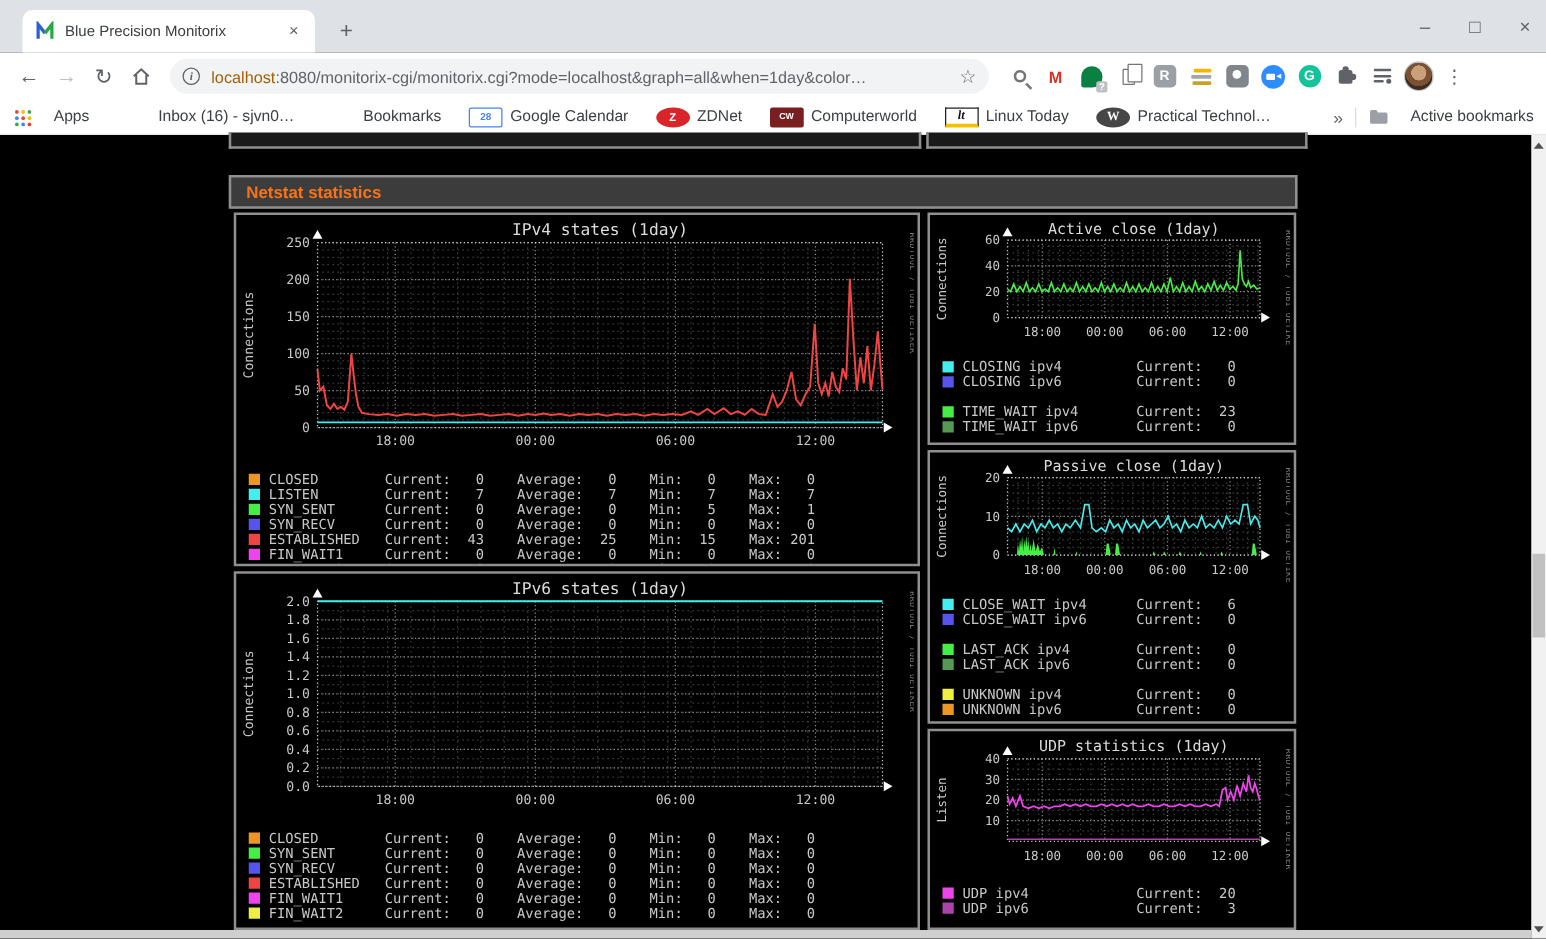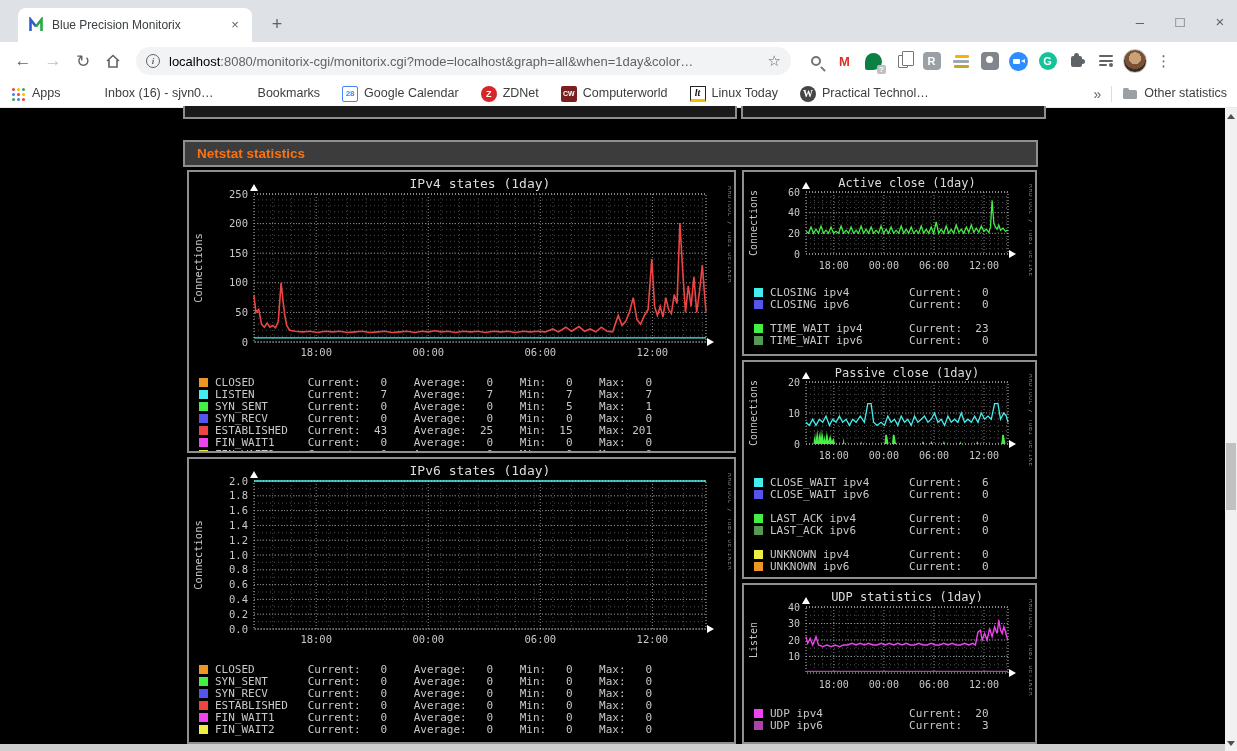--- a/index.html
+++ b/index.html
@@ -17,21 +17,21 @@
   .winctl span { width:18px; text-align:center; }
 
   .toolbar { position:absolute; left:0; top:42px; width:1237px; height:38px; background:#fff; display:flex; align-items:center; }
   .navbtn { font-size:17px; color:#5f6368; width:30px; text-align:center; }
   .navbtn.disabled { color:#bdc1c6; }
   .home-ic { width:30px; display:flex; justify-content:center; }
   .omnibox { margin-left:8px; width:655px; height:28px; background:#f1f3f4; border-radius:14px; display:flex; align-items:center; padding:0 10px; }
   .info-ic { width:14px; height:14px; border:1.5px solid #5f6368; border-radius:50%; color:#5f6368;
              font:italic bold 9px "Liberation Serif", serif; text-align:center; line-height:12px; flex:none; }
   .url { margin-left:9px; font-size:13px; white-space:nowrap; overflow:hidden; flex:1; }
-  .url-host { color:#000000; }
+  .url-host { color:#a16207; }
   .url-rest { color:#5f6368; }
   .star { font-size:15px; color:#5f6368; margin-left:6px; }
   .extrow { display:flex; align-items:center; margin-left:10px; }
   .ext { width:29px; height:28px; display:flex; align-items:center; justify-content:center; position:relative; }
 
   .mag { width:10px; height:10px; border:2px solid #757575; border-radius:50%; position:relative; }
   .mag::after { content:""; position:absolute; width:2px; height:6px; background:#757575; left:9px; top:8px; transform:rotate(-45deg); }
   .gm { font:bold 13px "Liberation Sans",sans-serif; color:#d93025; }
   .hang { width:17px; height:17px; background:#0b8043; border-radius:50% 50% 50% 2px; }
   .hang::after { content:"?"; position:absolute; right:2px; bottom:1px; background:#bdc1c6; color:#fff; font:bold 8px "Liberation Sans",sans-serif; width:9px; height:9px; border-radius:2px; text-align:center; line-height:9px;}
@@ -58,21 +58,21 @@
   .plst::after { content:""; position:absolute; right:0; bottom:0; width:4px; height:4px; border-radius:50%; background:#5f6368; }
   .avat { width:24px; height:24px; border-radius:50%; background:radial-gradient(circle at 50% 38%, #caa07a 0 34%, #7a5233 35% 60%, #3c2d22 61% 100%); border:1px solid #c5c8cc;}
   .dots3 { font-size:15px; color:#5f6368; letter-spacing:0; }
 
   .bookbar { position:absolute; left:0; top:80px; width:1237px; height:28px; background:#fff; display:flex; align-items:center; padding:0 10px; border-bottom:1px solid #e8eaed;}
   .bm { display:flex; align-items:flex-start; gap:6px; margin-right:22px; font-size:12.5px; color:#3c4043; white-space:nowrap; }
   .bookbar-right { margin-left:auto; display:flex; align-items:center; gap:10px; }
   .chev { color:#5f6368; font-size:14px; }
   .bdiv { width:1px; height:16px; background:#dadce0; }
 
-  .bi { width:16px; height:16px; display:inline-flex; align-items:center; justify-content:center; flex:none; position:relative; }
+  .bi { width:27px; height:16px; display:inline-flex; align-items:center; justify-content:center; flex:none; position:relative; }
   .bi-apps-grid::before { content:""; width:3px; height:3px; border-radius:50%; background:#ea4335; position:absolute; left:2px; top:2px;
      box-shadow:5px 0 #fbbc05,10px 0 #34a853,0 5px #4285f4,5px 5px #ea4335,10px 5px #fbbc05,0 10px #34a853,5px 10px #4285f4,10px 10px #ea4335; }
   .bi-gmail { font:bold 12px "Liberation Sans",sans-serif; color:#d93025; }
   .bi-star-blue { color:#4285f4; font-size:15px; }
   .bi-calendar { background:#fff; border:1px solid #4285f4; border-radius:2px; color:#4285f4; font:bold 8px "Liberation Sans",sans-serif; }
   .bi-zdnet { background:#d9252a; border-radius:50%; color:#fff; font:bold 9px "Liberation Sans",sans-serif; }
   .bi-cw { background:#7a1f1f; border-radius:2px; color:#fff; font:bold 7px "Liberation Sans",sans-serif; }
   .bi-lt { background:#fff; border:1px solid #222; border-bottom:3px solid #f2c200; color:#111; font:bold italic 10px "Liberation Serif",serif; }
   .bi-wp { background:#464646; border-radius:50%; color:#fff; font:bold 10px "Liberation Serif",serif; }
   .bi-folder { }
@@ -219,21 +219,21 @@
         <span>Linux Today</span>
       </span><span class="bm">
         <span class="bi bi-wp">W</span>
         <span>Practical Technol…</span>
       </span></span>
   <div class="bookbar-right">
     <span class="chev">»</span>
     <span class="bdiv"></span>
     <span class="bm" style="margin-right:0">
       <span class="bi bi-folder"></span>
-      <span>Other statistics</span>
+      <span>Active bookmarks</span>
     </span>
   </div>
 </div>
 
 <div class="content">
   <div class="remnant" style="left:183px; top:-2px; width:554px;"></div>
   <div class="remnant" style="left:741px; top:-2px; width:305px;"></div>
 
   <div class="section-hdr">
     <span class="section-title">Netstat statistics</span>

